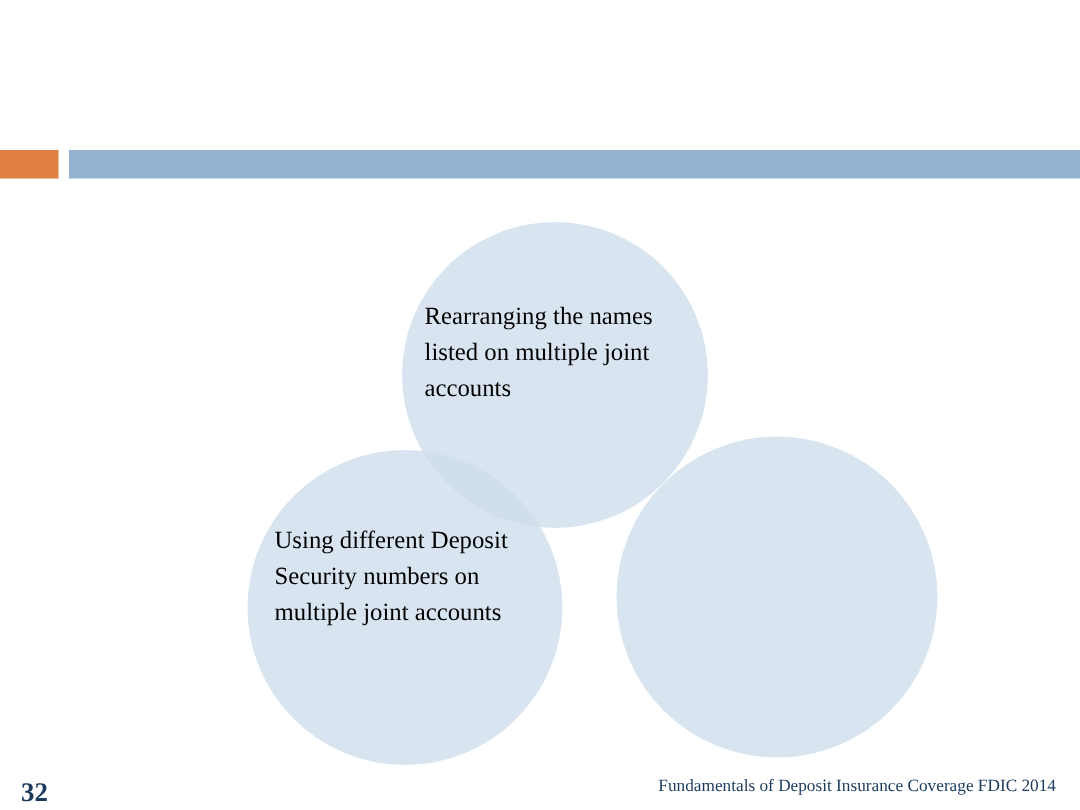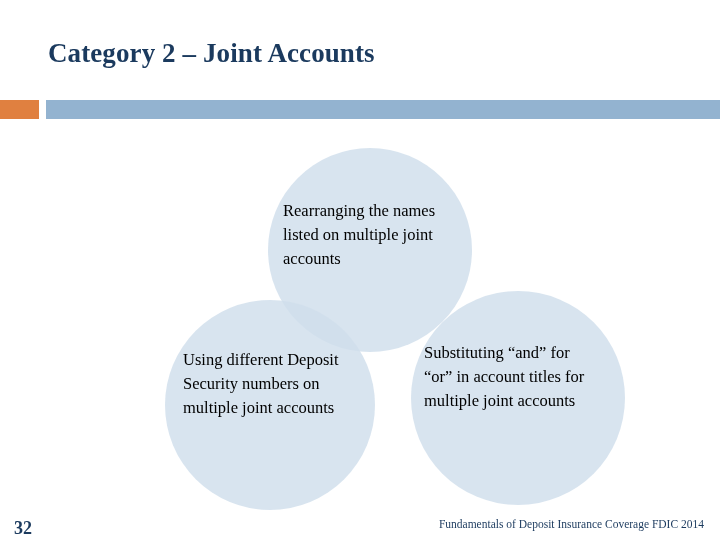--- a/index.html
+++ b/index.html
@@ -114,38 +114,36 @@
     font-size: 11.5px;
     color: #1b3a5e;
     white-space: nowrap;
   }
 </style>
 </head>
 <body>
 
 <div id="slide">
 
-  <div id="slide-title" style="color: rgb(27, 58, 94);">Category 2 – Joint Accounts</div>
 
   <div class="bar-orange" style="background: rgb(224, 128, 64);"></div>
   <div class="bar-blue" style="background: rgb(147, 179, 208);"></div>
 
 
   <div id="venn">
     <svg width="720" height="540" viewBox="0 0 720 540">
       <g>
         <circle id="c-top" cx="370" cy="250" r="102" fill="#cfdeeb" fill-opacity="0.82"></circle>
         <circle id="c-left" cx="270" cy="405" r="105" fill="#cfdeeb" fill-opacity="0.82"></circle>
         <circle id="c-right" cx="518" cy="398" r="107" fill="#cfdeeb" fill-opacity="0.82"></circle>
       </g>
     </svg>
 
     <div class="venn-label" id="label-top">Rearranging the names listed on multiple joint accounts</div>
 
     <div class="venn-label" id="label-left">Using different Deposit Security numbers on multiple joint accounts</div>
 
-    <div class="venn-label" id="label-right">Substituting “and” for “or” in account titles for multiple joint accounts</div>
   </div>
 
   <div id="page-number">32</div>
   <div id="footer-note">Fundamentals of Deposit Insurance Coverage FDIC 2014</div>
 
 </div>
 
 </body></html>

